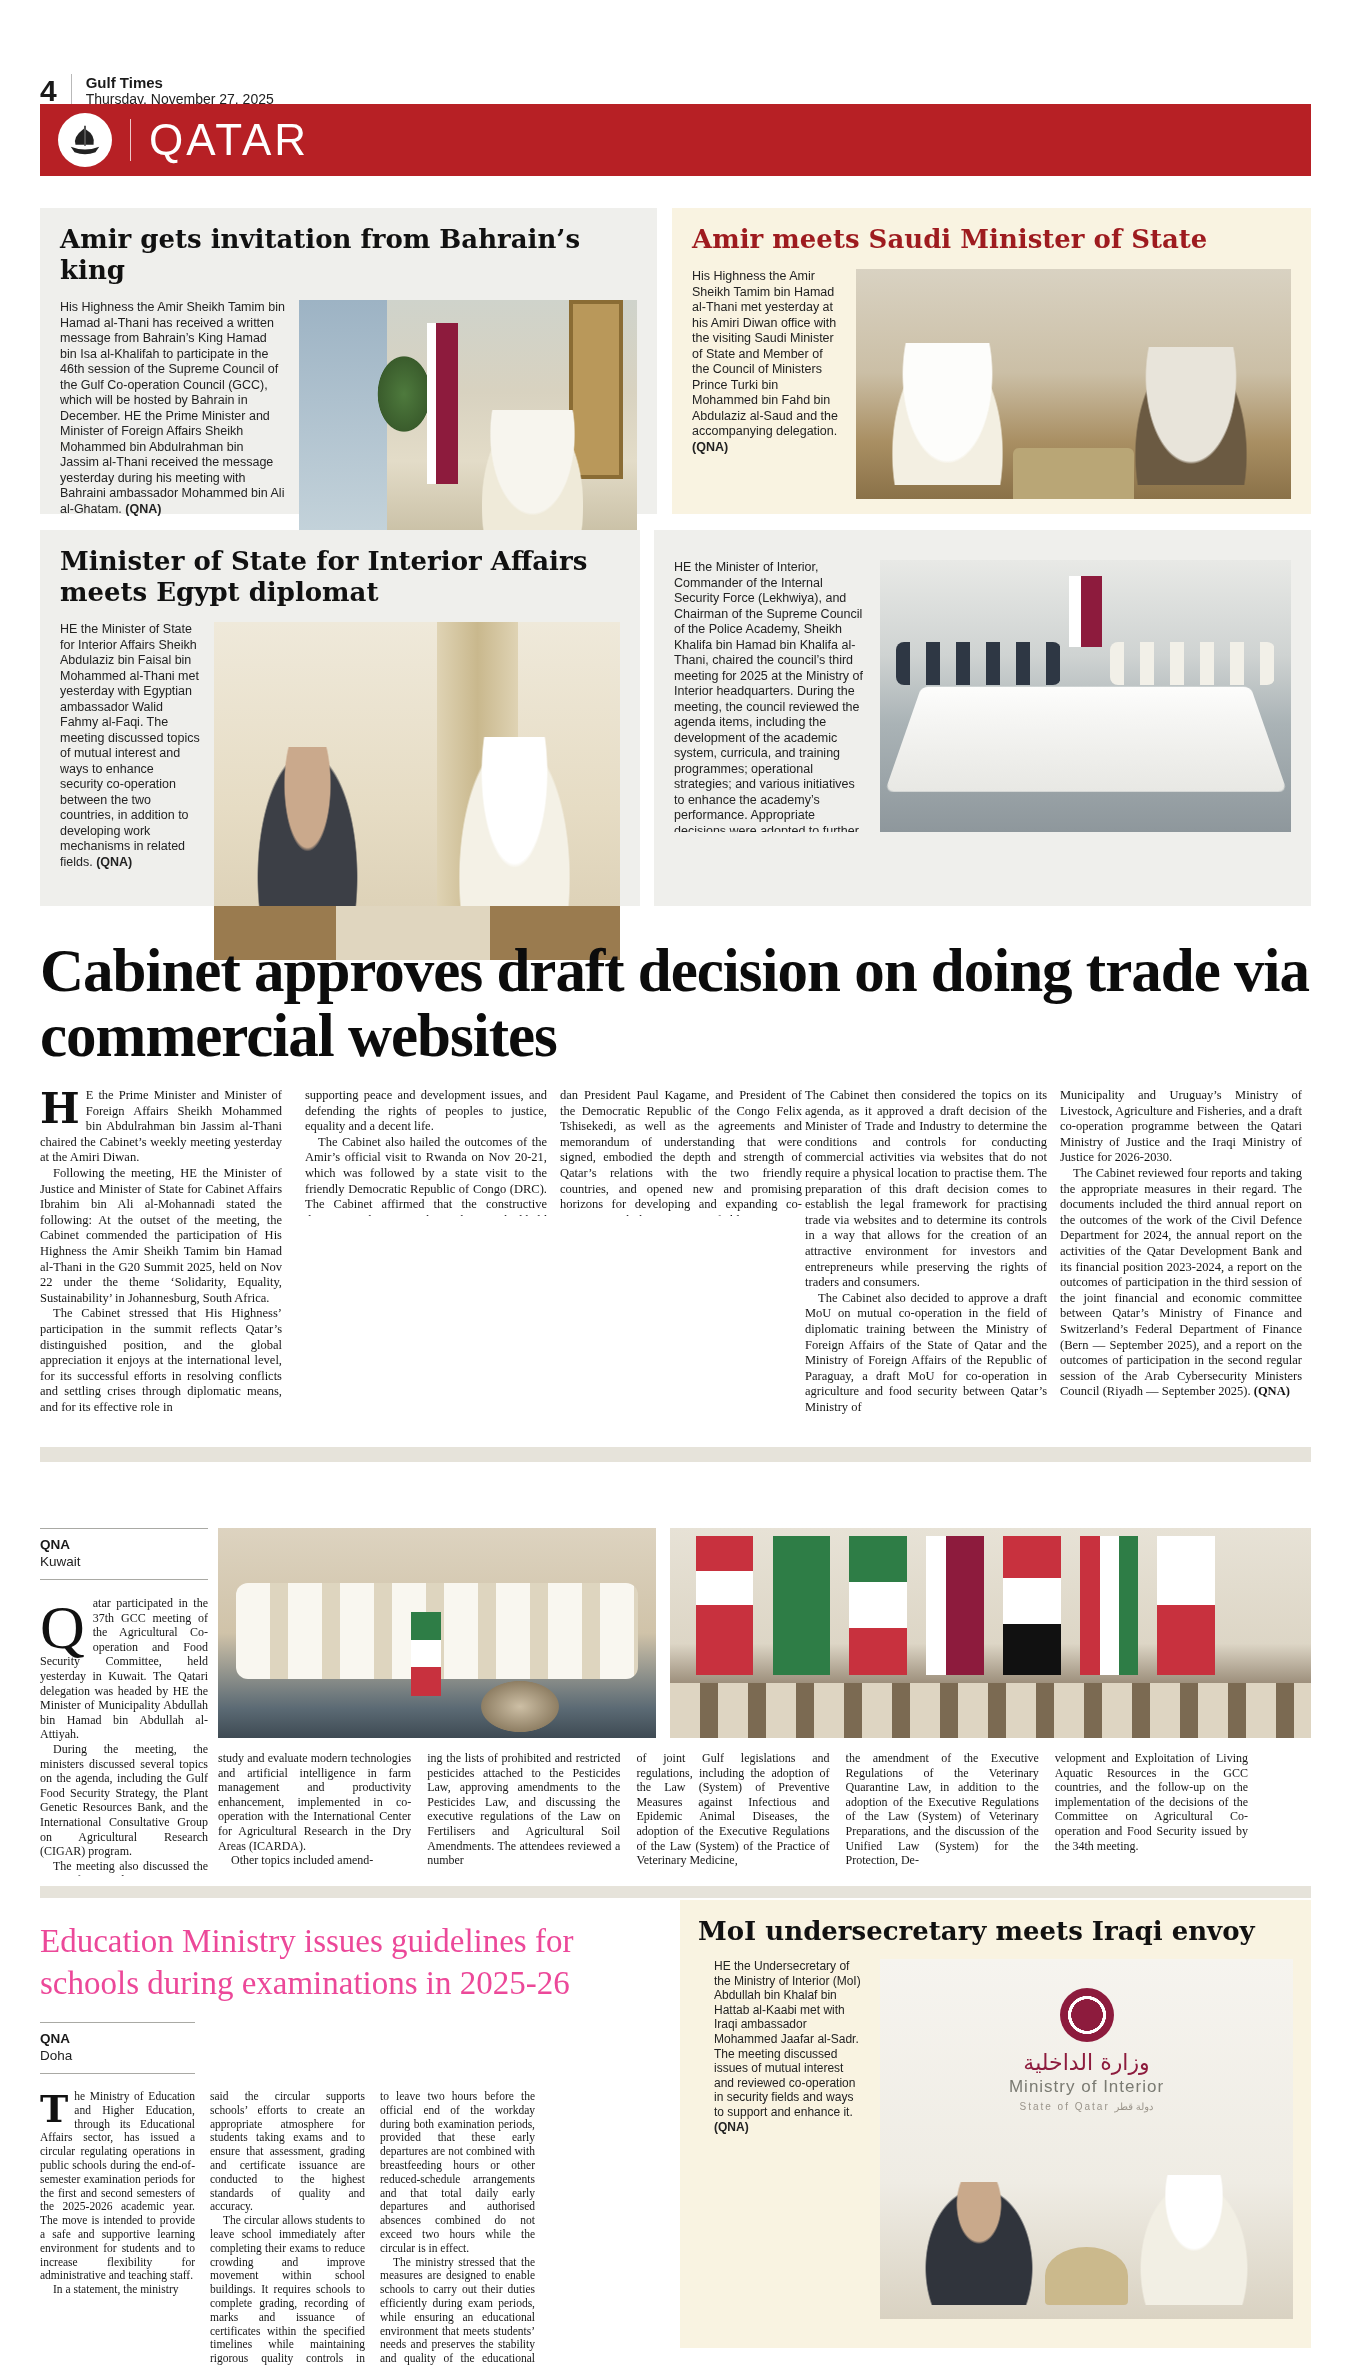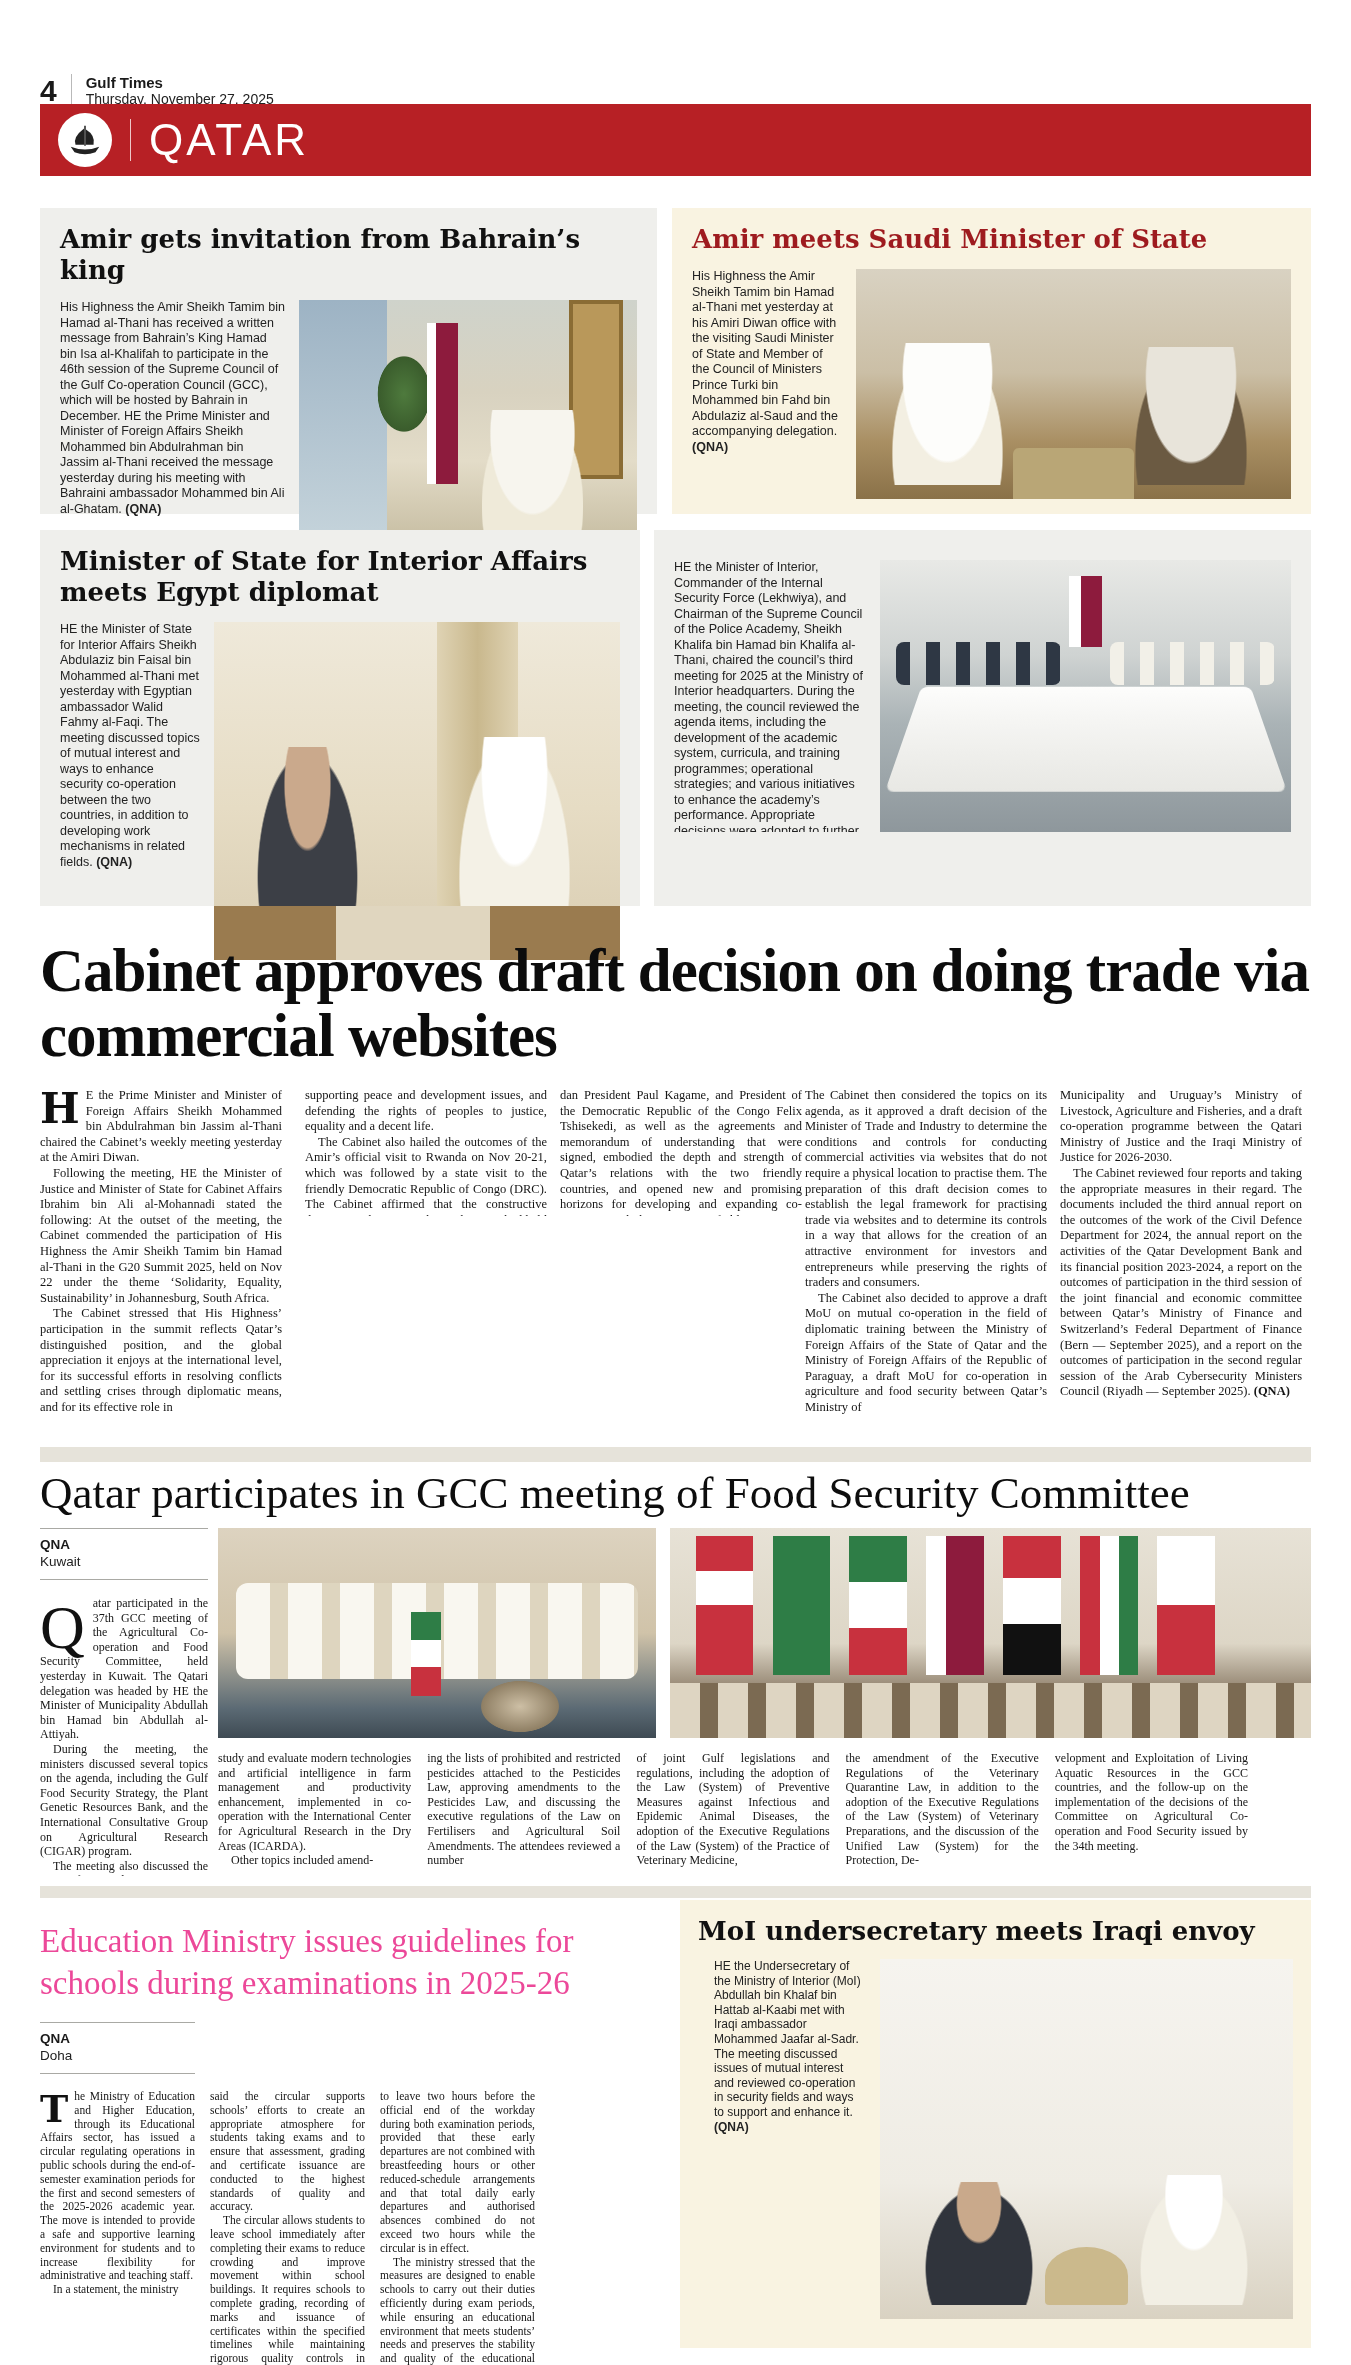--- a/index.html
+++ b/index.html
@@ -261,21 +261,20 @@
       <p>The Cabinet also decided to approve a draft MoU on mutual co-operation in the field of diplomatic training between the Ministry of Foreign Affairs of the State of Qatar and the Ministry of Foreign Affairs of the Republic of Paraguay, a draft MoU for co-operation in agriculture and food security between Qatar’s Ministry of</p>
     </div>
     <div class="serif-col mcol">
       <p>Municipality and Uruguay’s Ministry of Livestock, Agriculture and Fisheries, and a draft co-operation programme between the Qatari Ministry of Justice and the Iraqi Ministry of Justice for 2026-2030.</p>
       <p><span>The Cabinet reviewed four reports and taking the appropriate measures in their regard. The documents included the third annual report on the outcomes of the work of the Civil Defence Department for 2024, the annual report on the activities of the Qatar Development Bank and its financial position 2023-2024, a report on the outcomes of participation in the third session of the joint financial and economic committee between Qatar’s Ministry of Finance and Switzerland’s Federal Department of Finance (Bern — September 2025), and a report on the outcomes of participation in the second regular session of the Arab Cybersecurity Ministers Council (Riyadh — September 2025).</span> <strong class="credit">(QNA)</strong></p>
     </div>
   </div>
 
   <div class="divider" style="top:1447px; height:15px;"></div>
 
-  <h2 class="gcc-hl">Qatar participates in GCC meeting of Food Security Committee</h2>
   <div class="gcc-left">
     <div class="byline">
       <div class="ag">QNA</div>
       <div class="city">Kuwait</div>
     </div>
     <div class="serif-col">
       <p><span class="dropcap-light">Q</span><span>atar participated in the 37th GCC meeting of the Agricultural Co-operation and Food Security Committee, held yesterday in Kuwait. The Qatari delegation was headed by HE the Minister of Municipality Abdullah bin Hamad bin Abdullah al-Attiyah.</span></p>
       <p>During the meeting, the ministers discussed several topics on the agenda, including the Gulf Food Security Strategy, the Plant Genetic Resources Bank, and the International Consultative Group on Agricultural Research (CIGAR) program.</p>
       <p>The meeting also discussed the project for consultancy services to</p>
     </div>
@@ -342,20 +341,26 @@
   </div>
 
   <div class="moi-box">
     <div class="slab-hl">MoI undersecretary meets Iraqi envoy</div>
     <div class="moi-cols">
       <div class="box-text" style="overflow:hidden;">
         <span>HE the Undersecretary of the Ministry of Interior (MoI) Abdullah bin Khalaf bin Hattab al-Kaabi met with Iraqi ambassador Mohammed Jaafar al-Sadr. The meeting discussed issues of mutual interest and reviewed co-operation in security fields and ways to support and enhance it.</span>
         <strong class="credit">(QNA)</strong>
       </div>
       <div class="photo p-moi">
+        <div class="moi-sign">
+          <div class="moi-emblem"></div>
+          <div class="moi-ar">وزارة الداخلية</div>
+          <div class="moi-en">Ministry of Interior</div>
+          <div class="moi-sub">State of Qatar   دولة قطر</div>
+        </div>
         <i class="figA"></i>
           <i class="figB"></i>
           <i class="table"></i>
       </div>
     </div>
   </div>
 
 </div>
 
 </body></html>

